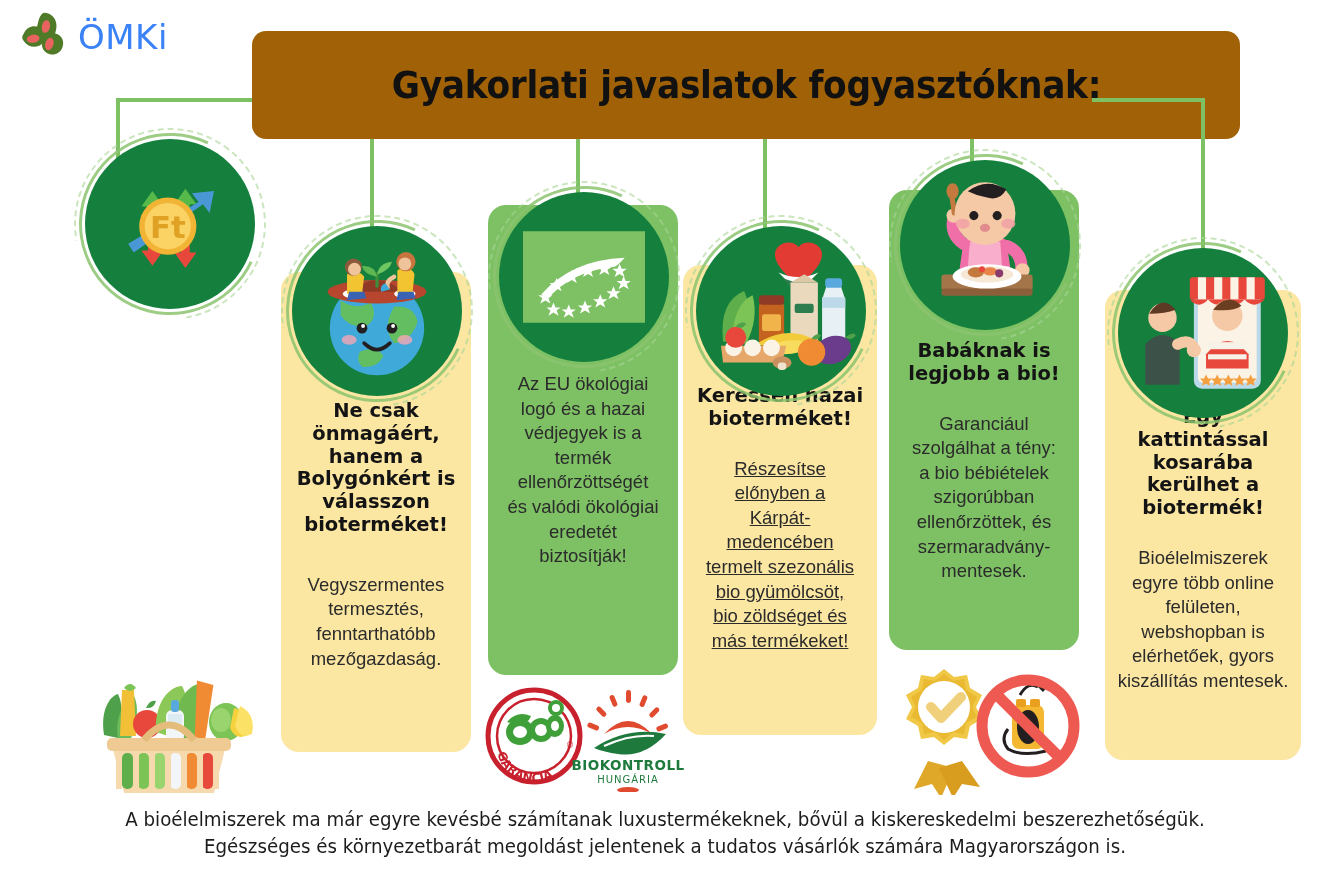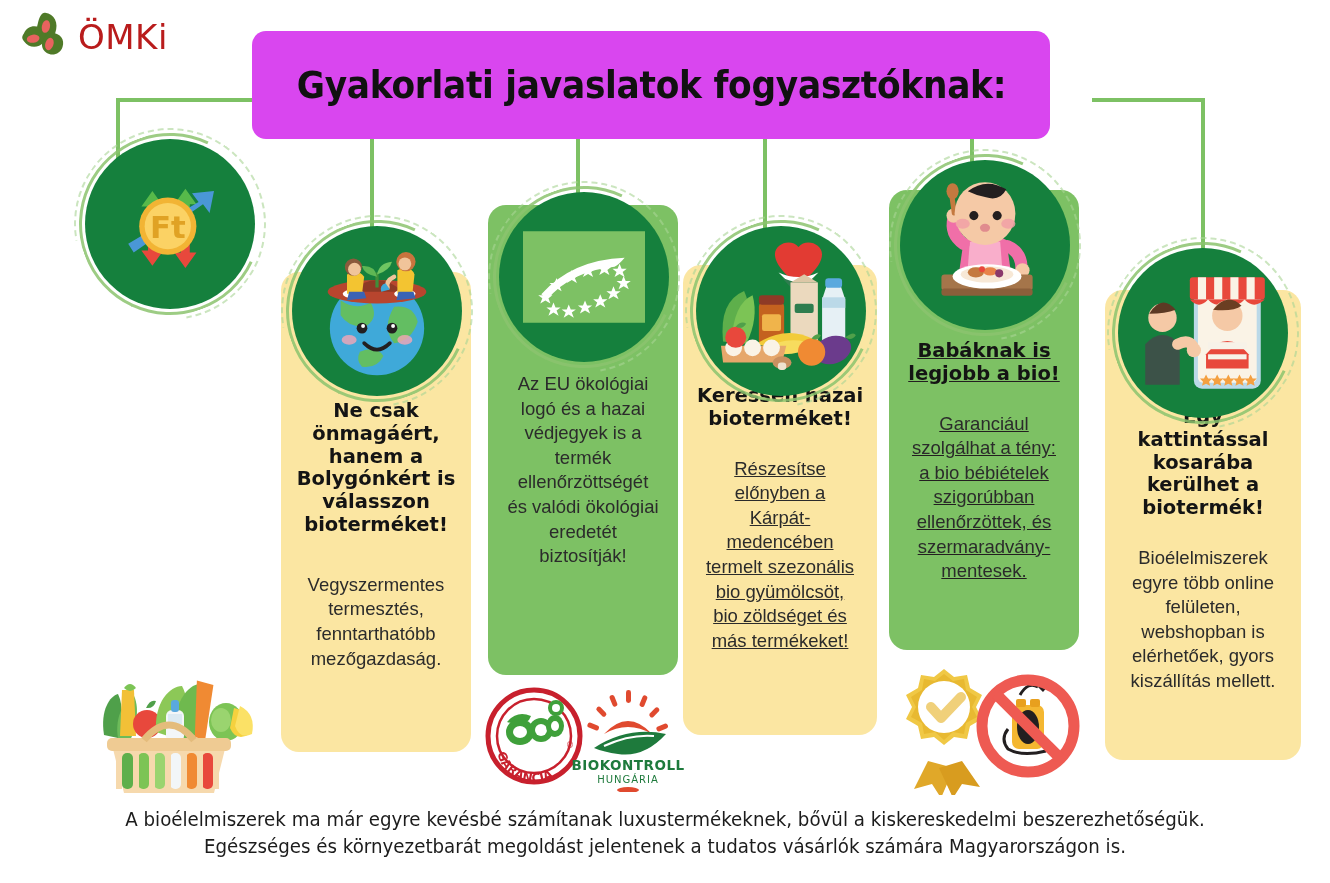--- a/index.html
+++ b/index.html
@@ -8,26 +8,26 @@
     background:#ffffff;
     font-family:"Liberation Sans", sans-serif;
     position:relative;
     overflow:hidden;
     color:#231f20;
   }
 
   
   #logo{position:absolute;left:14px;top:8px;display:flex;align-items:center;gap:6px;}
   #logo .mark{width:58px;height:58px;position:relative;}
-  #logo .wordmark{font-size:34px;letter-spacing:0.5px;color:#b91c1c;font-family:"DejaVu Sans",sans-serif;}
+  #logo .wordmark{font-size:34px;letter-spacing:0.5px;color:#3b82f6;font-family:"DejaVu Sans",sans-serif;}
 
   
   #title-card{
-    position:absolute;left:252px;top:31px;width:798px;height:108px;
-    background:#d946ef;border-radius:14px;
+    position:absolute;left:252px;top:31px;width:988px;height:108px;
+    background:#a16207;border-radius:14px;
     display:flex;align-items:center;justify-content:center;
   }
   #title-card .title-text{
     font-family:"DejaVu Sans",sans-serif;
     font-weight:bold;font-size:37px;color:#111111;
     letter-spacing:-0.3px;
     transform:scaleX(0.93);
   }
 
   
@@ -425,21 +425,21 @@
           <ellipse cx="76" cy="124" rx="9" ry="6" fill="#C99060"></ellipse>
           <rect x="72" y="124" width="8" height="7" rx="3" fill="#EFE2CE"></rect>
         </g>
       </svg>
     </div>
   </div>
 </div>
 
 <div class="col" style="left:889px;top:0;width:190px;height:883px;">
   <div class="card green" style="top:190px;height:460px;">
-    <div class="card-inner" style="padding-top:150px;text-decoration:underline;">
+    <div class="card-inner" style="padding-top:150px;">
       <div class="heading">Babáknak is
 legjobb a bio!</div>
       <div class="body" style="margin-top:26px;text-align:center;">Garanciául
 szolgálhat a tény:
 a bio bébiételek
 szigorúbban
 ellenőrzöttek, és
 szermaradvány-
 mentesek.</div>
     </div>
@@ -519,21 +519,21 @@
     <div class="card-inner" style="padding-top:116px;">
       <div class="heading">Egy kattintással
 kosarába
 kerülhet a
 biotermék!</div>
       <div class="body" style="margin-top:26px;">Bioélelmiszerek
 egyre több online
 felületen,
 webshopban is
 elérhetőek, gyors
-kiszállítás mellett.</div>
+kiszállítás mentesek.</div>
     </div>
   </div>
   <div class="bubble" style="left:13px;top:248px;width:170px;height:170px;">
     <div class="ring"></div>
     <div class="ring2"></div>
     <div class="art">
       <svg viewBox="0 0 150 150" width="152" height="152">
 
         <rect x="66" y="26" width="66" height="104" rx="8" fill="#BBD9E8"></rect>
         <rect x="70" y="32" width="58" height="92" rx="5" fill="#FAF3E6"></rect>

